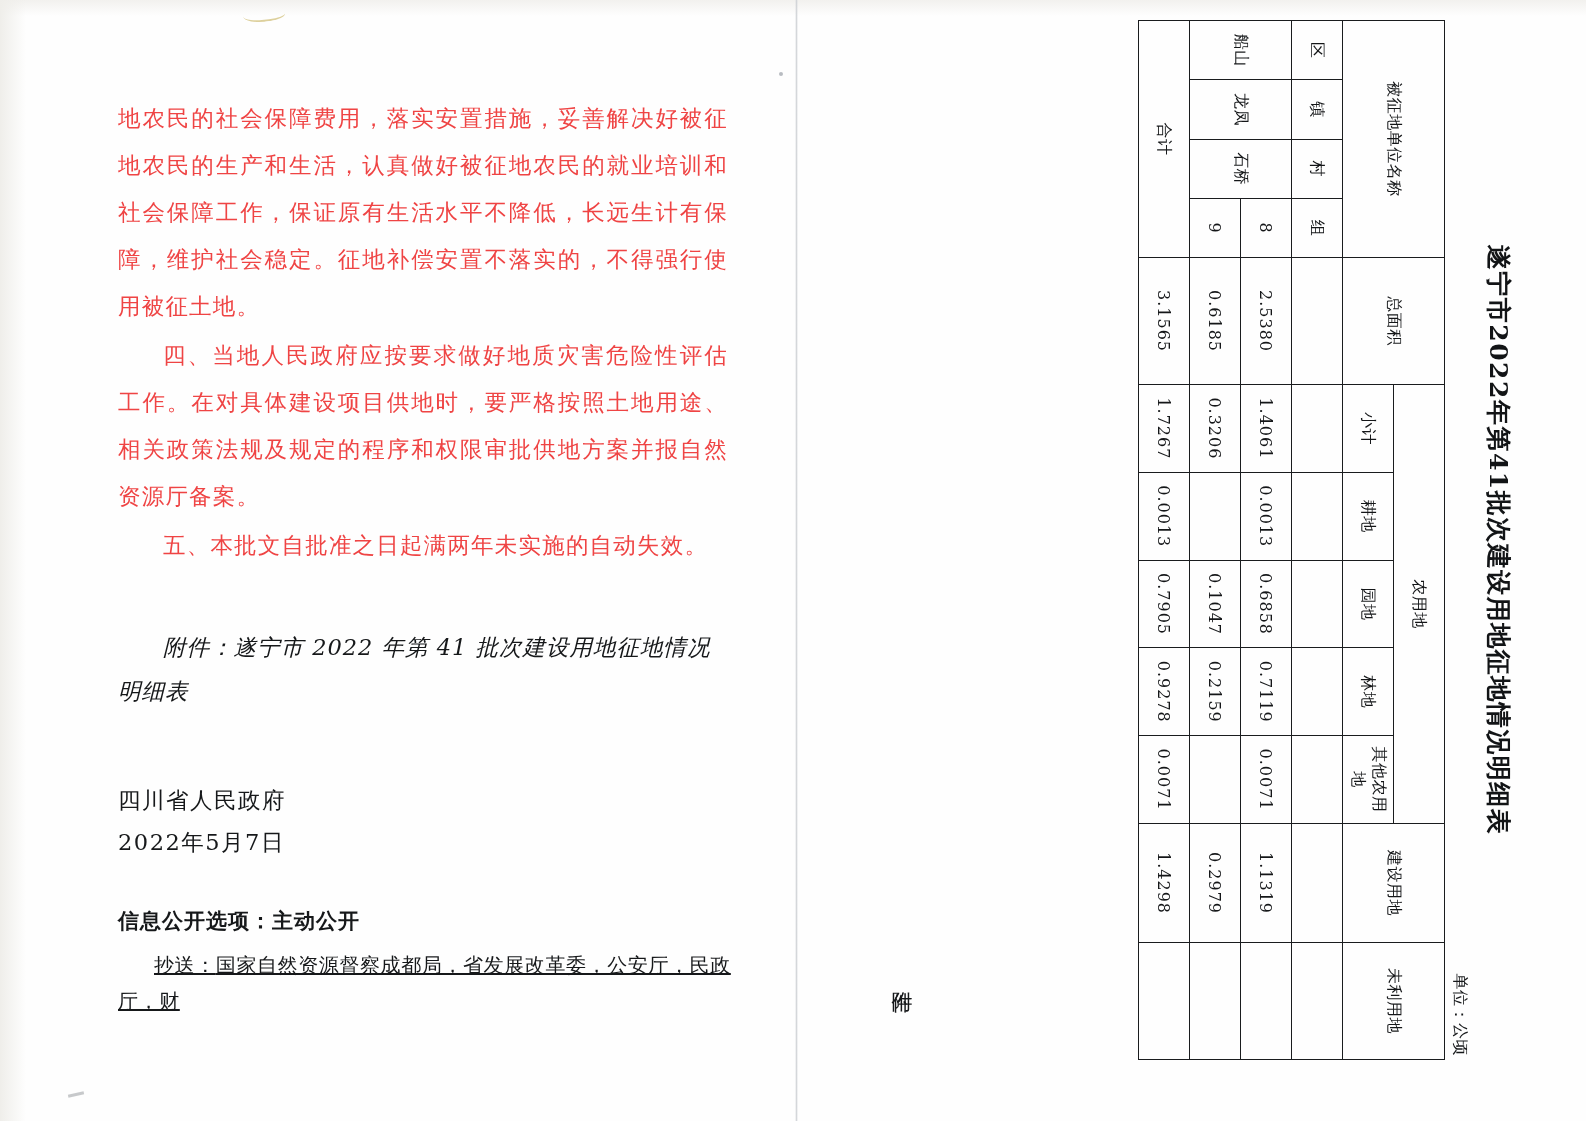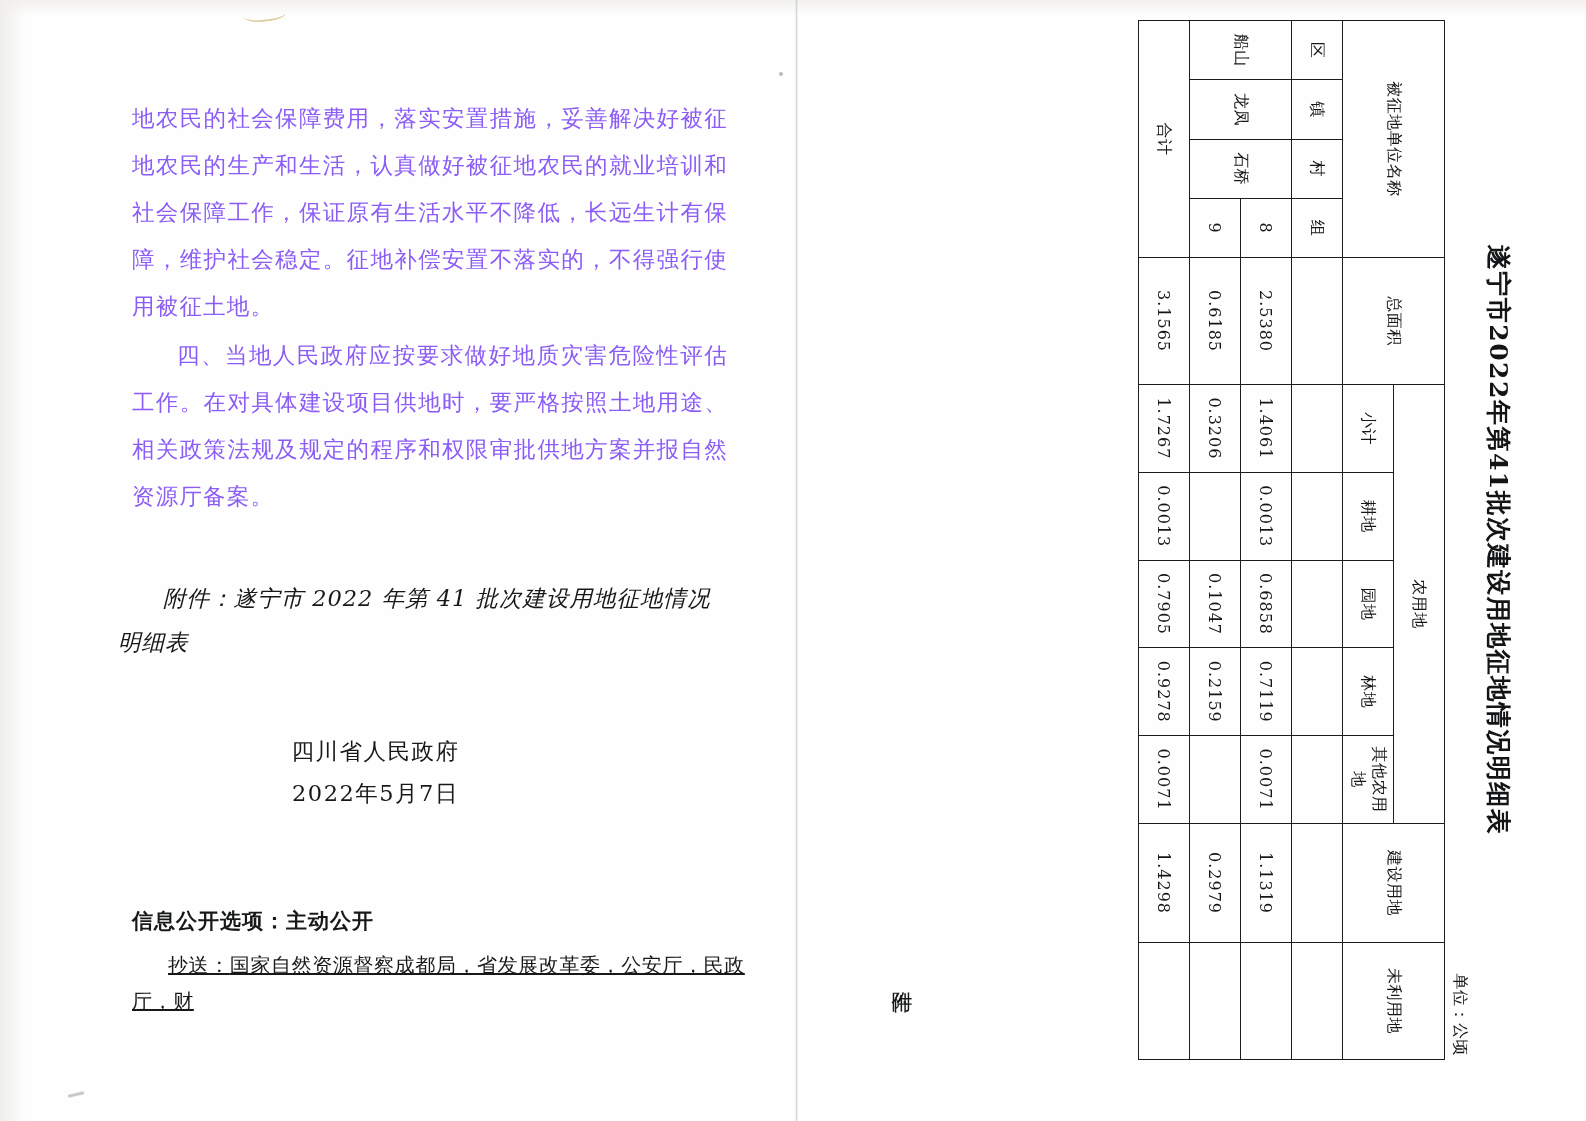--- a/index.html
+++ b/index.html
@@ -46,47 +46,47 @@
     left: 118px;
     top: 95px;
     width: 610px;
   }
   .para {
     font-size: 22.5px;
     line-height: 47px;
     letter-spacing: 1.2px;
     text-align: justify;
     text-justify: inter-ideograph;
-    margin: 0 0 2px 14px;
-    color: #8b5cf6;
+    margin: 0 0 2px 0;
+    color: #ef4444;
   }
   .para.indent {
     text-indent: 45px;
   }
   .attachment-line {
     margin-top: 56px;
     font-size: 22.5px;
     line-height: 44px;
     letter-spacing: 1px;
     text-indent: 45px;
     font-style: italic;
   }
   .signature {
     margin-top: 66px;
-    text-align: center;
+    text-align: left;
     padding-right: 95px;
     font-size: 22.5px;
     line-height: 42px;
     letter-spacing: 1.5px;
   }
   .signature div { white-space: nowrap; }
 
   .footer-block {
     position: absolute;
-    left: 132px;
+    left: 118px;
     top: 905px;
     width: 620px;
   }
   .disclosure {
     font-size: 21px;
     font-weight: bold;
     letter-spacing: 1px;
     line-height: 32px;
     margin-bottom: 10px;
   }
@@ -212,20 +212,21 @@
   <div class="scan-top"></div>
   <div class="scan-edge-left"></div>
   <div class="scan-fold"></div>
   <div class="mark-1"></div>
   <div class="mark-2"></div>
   <div class="mark-3"></div>
 
   <div class="doc-left">
     <p class="para">地农民的社会保障费用，落实安置措施，妥善解决好被征地农民的生产和生活，认真做好被征地农民的就业培训和社会保障工作，保证原有生活水平不降低，长远生计有保障，维护社会稳定。征地补偿安置不落实的，不得强行使用被征土地。</p>
     <p class="para indent">四、当地人民政府应按要求做好地质灾害危险性评估工作。在对具体建设项目供地时，要严格按照土地用途、相关政策法规及规定的程序和权限审批供地方案并报自然资源厅备案。</p>
+    <p class="para indent">五、本批文自批准之日起满两年未实施的自动失效。</p>
 
     <div class="attachment-line">附件：遂宁市 2022 年第 41 批次建设用地征地情况明细表</div>
 
     <div class="signature">
       <div>四川省人民政府</div>
       <div>2022年5月7日</div>
     </div>
   </div>
 
   <div class="footer-block">

